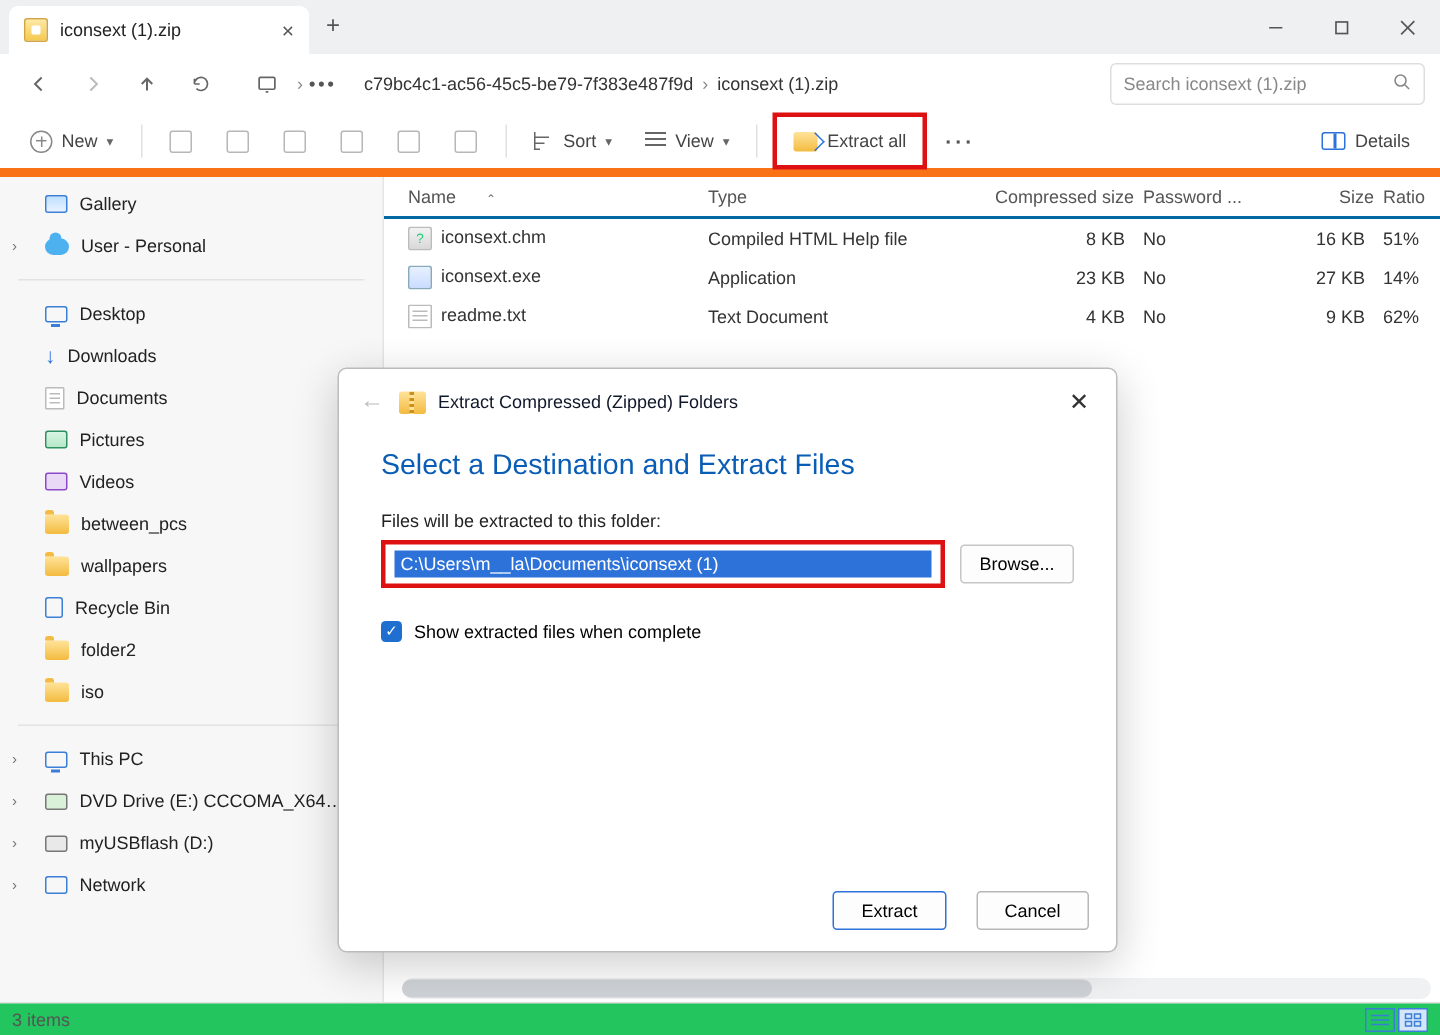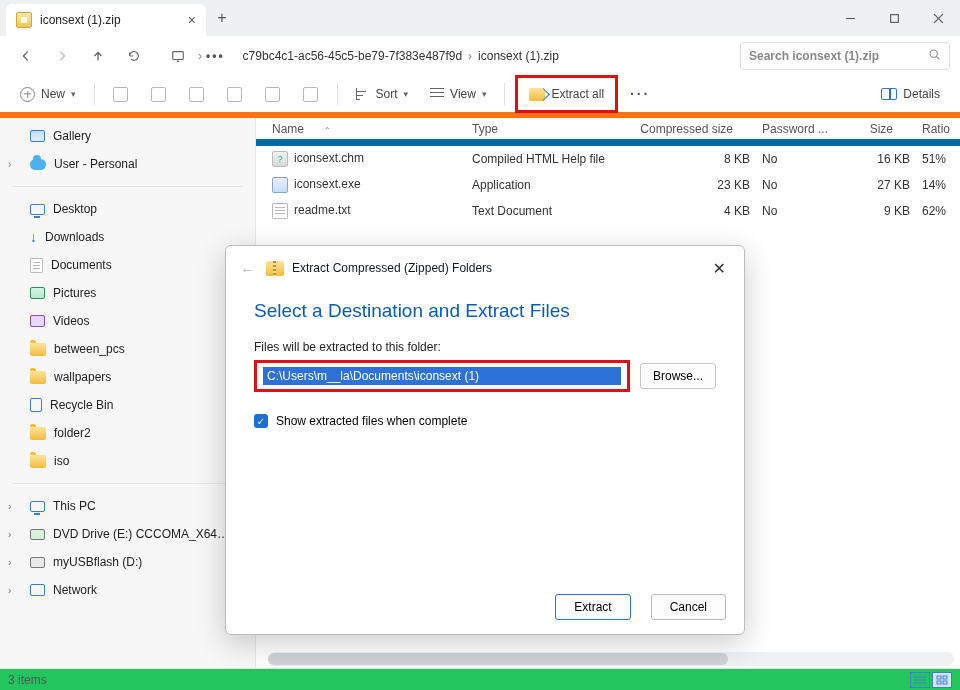--- a/index.html
+++ b/index.html
@@ -16,21 +16,21 @@
 .winctl { margin-left:auto; display:flex; }
 .winbtn { width:44px; height:32px; display:flex; align-items:center; justify-content:center; color:#555; font-size:12px; }
 .winbtn svg { width:11px; height:11px; }
 
 
 .navrow { height:40px; background:#fff; display:flex; align-items:center; padding:0 10px; gap:4px; }
 .navbtn { width:32px; height:32px; display:flex; align-items:center; justify-content:center; color:#666; border-radius:4px; }
 .navbtn svg { width:14px; height:14px; }
 .crumbs { display:flex; align-items:center; flex:1; gap:6px; color:#333; padding:0 6px; margin-left:8px; }
 .crumb-sep { color:#888; }
-.search { width:210px; height:28px; border:1px solid #ddd; border-radius:4px; display:flex; align-items:center; padding:0 8px; color:#888; background:#fff;font-weight:bold; }
+.search { width:210px; height:28px; border:1px solid #ddd; border-radius:4px; display:flex; align-items:center; padding:0 8px; color:#888; background:#fff; }
 .search .sicon { margin-left:auto; }
 
 
 .toolbar { height:42px; background:#fff; border-bottom:6px solid #f97316; display:flex; align-items:center; padding:0 12px; gap:6px; }
 .tbtn { height:30px; display:flex; align-items:center; gap:6px; padding:0 8px; color:#444; border-radius:4px; }
 .tbtn.icon-only { width:32px; justify-content:center; padding:0; }
 .tbtn .chev { font-size:9px; color:#666; }
 .vsep { width:1px; height:22px; background:#e0e0e0; margin:0 4px; }
 .tb-spacer { flex:1; }
 .redbox-extract { border:3px solid #d11; padding:1px 3px; }
@@ -62,23 +62,23 @@
 .neticon{width:15px;height:12px;border:1.3px solid #3a7fd5;border-radius:2px;position:relative;}
 .binicon{width:12px;height:14px;border:1.3px solid #3a7fd5;border-radius:2px;}
 .picicon{width:15px;height:12px;border:1.3px solid #2d8f5e;border-radius:2px;background:linear-gradient(#d8f5e3,#b6e8c9);}
 .musicon{width:12px;height:14px;position:relative;}
 .musicon::before{content:"";position:absolute;width:5px;height:5px;border-radius:50%;background:#c94fbf;bottom:0;left:0;}
 .musicon::after{content:"";position:absolute;width:1.5px;height:12px;background:#c94fbf;left:4px;top:0;}
 .vidicon{width:15px;height:12px;border:1.3px solid #8a49c9;border-radius:2px;background:#e9d9f7;}
 
 
 .content { flex:1; position:relative; overflow:hidden; }
-.cols { display:grid; grid-template-columns: 200px 160px 130px 80px 80px 60px; height:28px; align-items:center; border-bottom:7px solid #0369a1; padding-left:16px; color:#555; }
+.cols { display:grid; grid-template-columns: 200px 160px 130px 80px 80px 60px; height:28px; align-items:center; border-bottom:2px solid #0369a1; padding-left:16px; color:#555; }
 .cols .col { font-size:12px; }
-.cols .rnum { text-align:right; padding-right:29px; }
+.cols .rnum { text-align:right; padding-right:6px; }
 .sort-caret{ font-size:8px; color:#777; margin-left:20px;}
 .row { display:grid; grid-template-columns: 200px 160px 130px 80px 80px 60px; height:26px; align-items:center; padding-left:16px; color:#333; }
 .row .cell { white-space:nowrap; overflow:hidden; text-overflow:ellipsis; }
 .row .rnum { text-align:right; padding-right:12px; }
 .row .ficon { width:16px; height:16px; margin-right:6px; display:inline-block; vertical-align:middle; }
 .chm{background:linear-gradient(#f2f2f2,#d8d8d8);border:1px solid #bbb;border-radius:2px;position:relative;}
 .chm::after{content:"?";position:absolute;inset:0;display:flex;align-items:center;justify-content:center;font-size:9px;color:#2c7;}
 .exe{background:linear-gradient(#e8f0ff,#c9dcff);border:1px solid #8ab;border-radius:2px;}
 .txt{background:#fff;border:1px solid #bbb;border-radius:1px;position:relative;}
 .txt::before{content:"";position:absolute;top:3px;left:2px;right:2px;height:1px;background:#bbb;box-shadow:0 3px 0 #bbb,0 6px 0 #bbb;}

